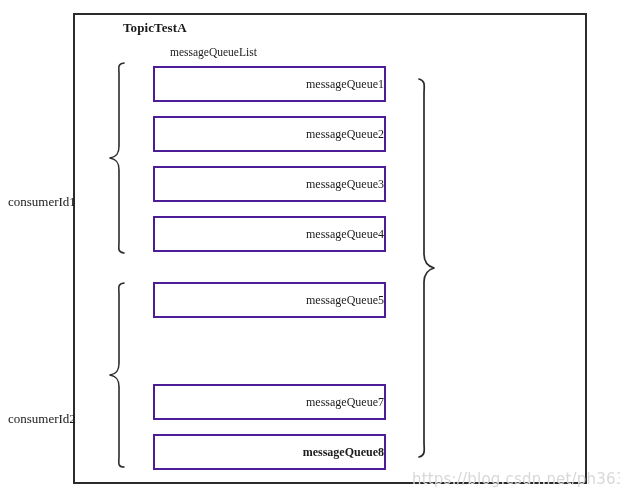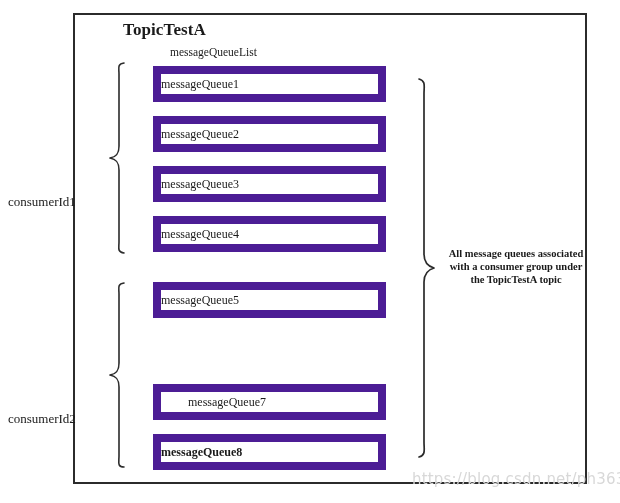--- a/index.html
+++ b/index.html
@@ -34,46 +34,46 @@
     border: 2px solid #2b2b2b;
     box-sizing: border-box;
     background: transparent;
   }
 
   
   .topic-title {
     position: absolute;
     left: 123px;
     top: 20px;
-    font-size: 17px;
+    font-size: 13px;
     font-weight: bold;
     letter-spacing: 0.1px;
     white-space: nowrap;
   }
   .queue-list-label {
     position: absolute;
     left: 170px;
     top: 46px;
     font-size: 11.5px;
     font-weight: normal;
     white-space: nowrap;
   }
 
   
   .queue-box {
     position: absolute;
     left: 153px;
     width: 233px;
     height: 36px;
-    border: 8px solid #4c1d95;
+    border: 2px solid #4c1d95;
     box-sizing: border-box;
     background: #ffffff;
     display: flex;
     align-items: center;
-    justify-content: flex-start;
+    justify-content: flex-end;
   }
   .queue-box .queue-label {
     font-size: 12px;
     line-height: 1;
     white-space: nowrap;
   }
 
   
   .consumer-label {
     position: absolute;
@@ -194,21 +194,16 @@
   <svg class="brace-svg" id="brace-all" viewBox="0 0 24 380">
     <path class="brace-path-big" d="M 5 1
              C 12 3, 10 8, 10 16
              L 10 176
              C 10 184, 13 188, 20 190
              C 13 192, 10 196, 10 204
              L 10 364
              C 10 372, 12 377, 5 379"></path>
   </svg>
 
-  <div class="annotation">
-    <span class="ann-line">All message queues associated</span>
-    <span class="ann-line">with a consumer group under</span>
-    <span class="ann-line">the TopicTestA topic</span>
-  </div>
 
   <div class="watermark">https://blog.csdn.net/ph3636</div>
 
 </div>
 
 </body></html>

